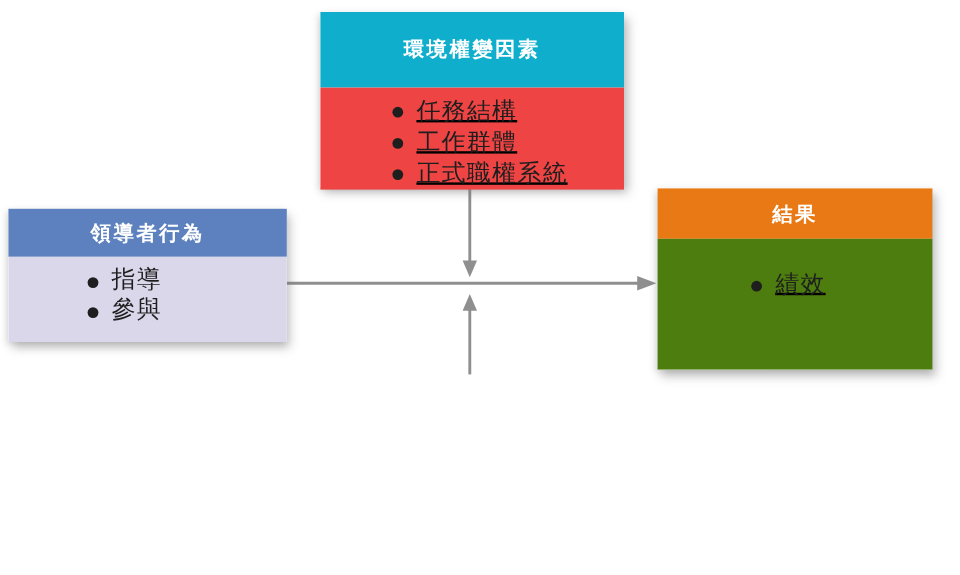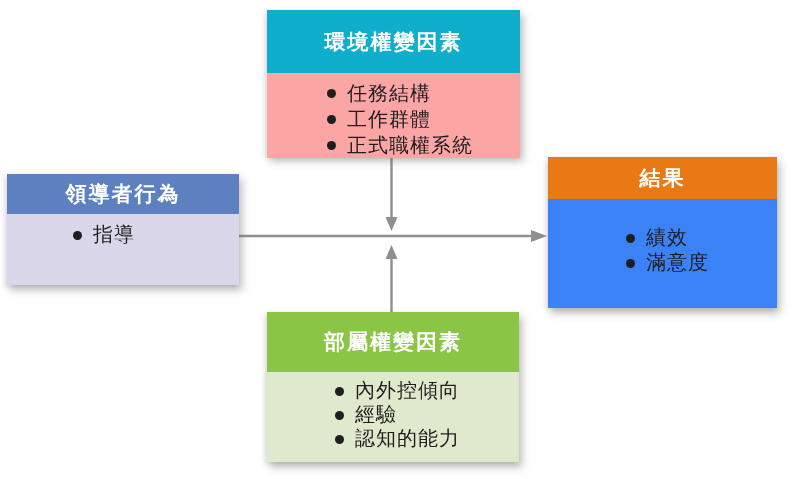--- a/index.html
+++ b/index.html
@@ -6,41 +6,41 @@
   .canvas{
     position:relative;width:800px;height:479px;background:#ffffff;overflow:hidden;
     font-family:"Liberation Sans","DejaVu Sans",sans-serif;
   }
   .box{
     position:absolute;display:flex;flex-direction:column;
     box-shadow:3px 5px 8px rgba(110,110,110,.45), -2px 2px 5px rgba(150,150,150,.25);
   }
   .box-header{
     flex:0 0 auto;display:flex;align-items:center;justify-content:center;
-    color:#ffffff;font-weight:bold;font-size:21px;letter-spacing:2px;
+    color:#ffffff;font-weight:bold;font-size:17px;letter-spacing:2px;
   }
   .box-body{flex:1 1 auto;}
   .box-body ul{
     list-style:none;margin:0;padding:0;
     font-size:20px;color:#1e1e1e;letter-spacing:1px;
   }
   .box-body li{position:relative;line-height:26px;}
   .box-body li::before{
     content:"";position:absolute;left:0;top:9px;width:9px;height:9px;
     border-radius:50%;background:#1e1e1e;
   }
   
   .box-env{left:267px;top:10px;width:253px;height:146px;}
   .box-env .box-header{height:63px;}
   .box-env ul{padding:7px 6px 0 60px;}
   .box-env li{padding-left:20px;}
   
   .box-leader{left:7px;top:174px;width:232px;height:111px;}
   .box-leader .box-header{height:40px;}
-  .box-leader ul{padding:8px 6px 0 66px;}
+  .box-leader ul{padding:8px 6px 0 66px;font-family:Liberation Mono, monospace;}
   .box-leader li{line-height:25px;padding-left:20px;}
   
   .box-outcome{left:548px;top:157px;width:229px;height:151px;}
   .box-outcome .box-header{height:42px;}
   .box-outcome ul{padding:26px 6px 0 78px;}
   .box-outcome li{line-height:25px;padding-left:20px;}
   
   .box-sub{left:267px;top:312px;width:252px;height:150px;}
   .box-sub .box-header{height:60px;}
   .box-sub ul{padding:6px 6px 0 68px;}
@@ -65,58 +65,46 @@
     <g stroke="#8F8F8F" fill="#8F8F8F">
       <line x1="391.5" y1="312" x2="391.5" y2="258" stroke-width="2.4"></line>
       <polygon points="385.5,259 397.5,259 391.5,245" stroke="none"></polygon>
     </g>
   </svg>
 
   <div class="box box-env">
     <div class="box-header" style="background-color: rgb(15, 174, 204);">
       <span>環境權變因素</span>
     </div>
-    <div class="box-body" style="background-color: #fca5a5;">
+    <div class="box-body" style="background-color: #ef4444; text-decoration: underline;">
       <ul>
         <li>任務結構</li>
         <li>工作群體</li>
         <li>正式職權系統</li>
       </ul>
     </div>
   </div>
 
   <div class="box box-leader">
     <div class="box-header" style="background-color: rgb(92, 129, 190);">
       <span>領導者行為</span>
     </div>
     <div class="box-body" style="background-color: rgb(219, 215, 235);">
       <ul>
         <li>指導</li>
+        <li>參與</li>
       </ul>
     </div>
   </div>
 
   <div class="box box-outcome">
     <div class="box-header" style="background-color: rgb(232, 121, 20);">
       <span>結果</span>
     </div>
-    <div class="box-body" style="background-color: #3b82f6;">
+    <div class="box-body" style="background-color: #4d7c0f; text-decoration: underline;">
       <ul>
         <li>績效</li>
-        <li>滿意度</li>
       </ul>
     </div>
   </div>
 
-  <div class="box box-sub">
-    <div class="box-header" style="background-color: rgb(139, 197, 70);">
-      <span>部屬權變因素</span>
-    </div>
-    <div class="box-body" style="background-color: rgb(223, 234, 205);">
-      <ul>
-        <li>內外控傾向</li>
-        <li>經驗</li>
-        <li>認知的能力</li>
-      </ul>
-    </div>
-  </div>
 
 </div>
 
 </body></html>

